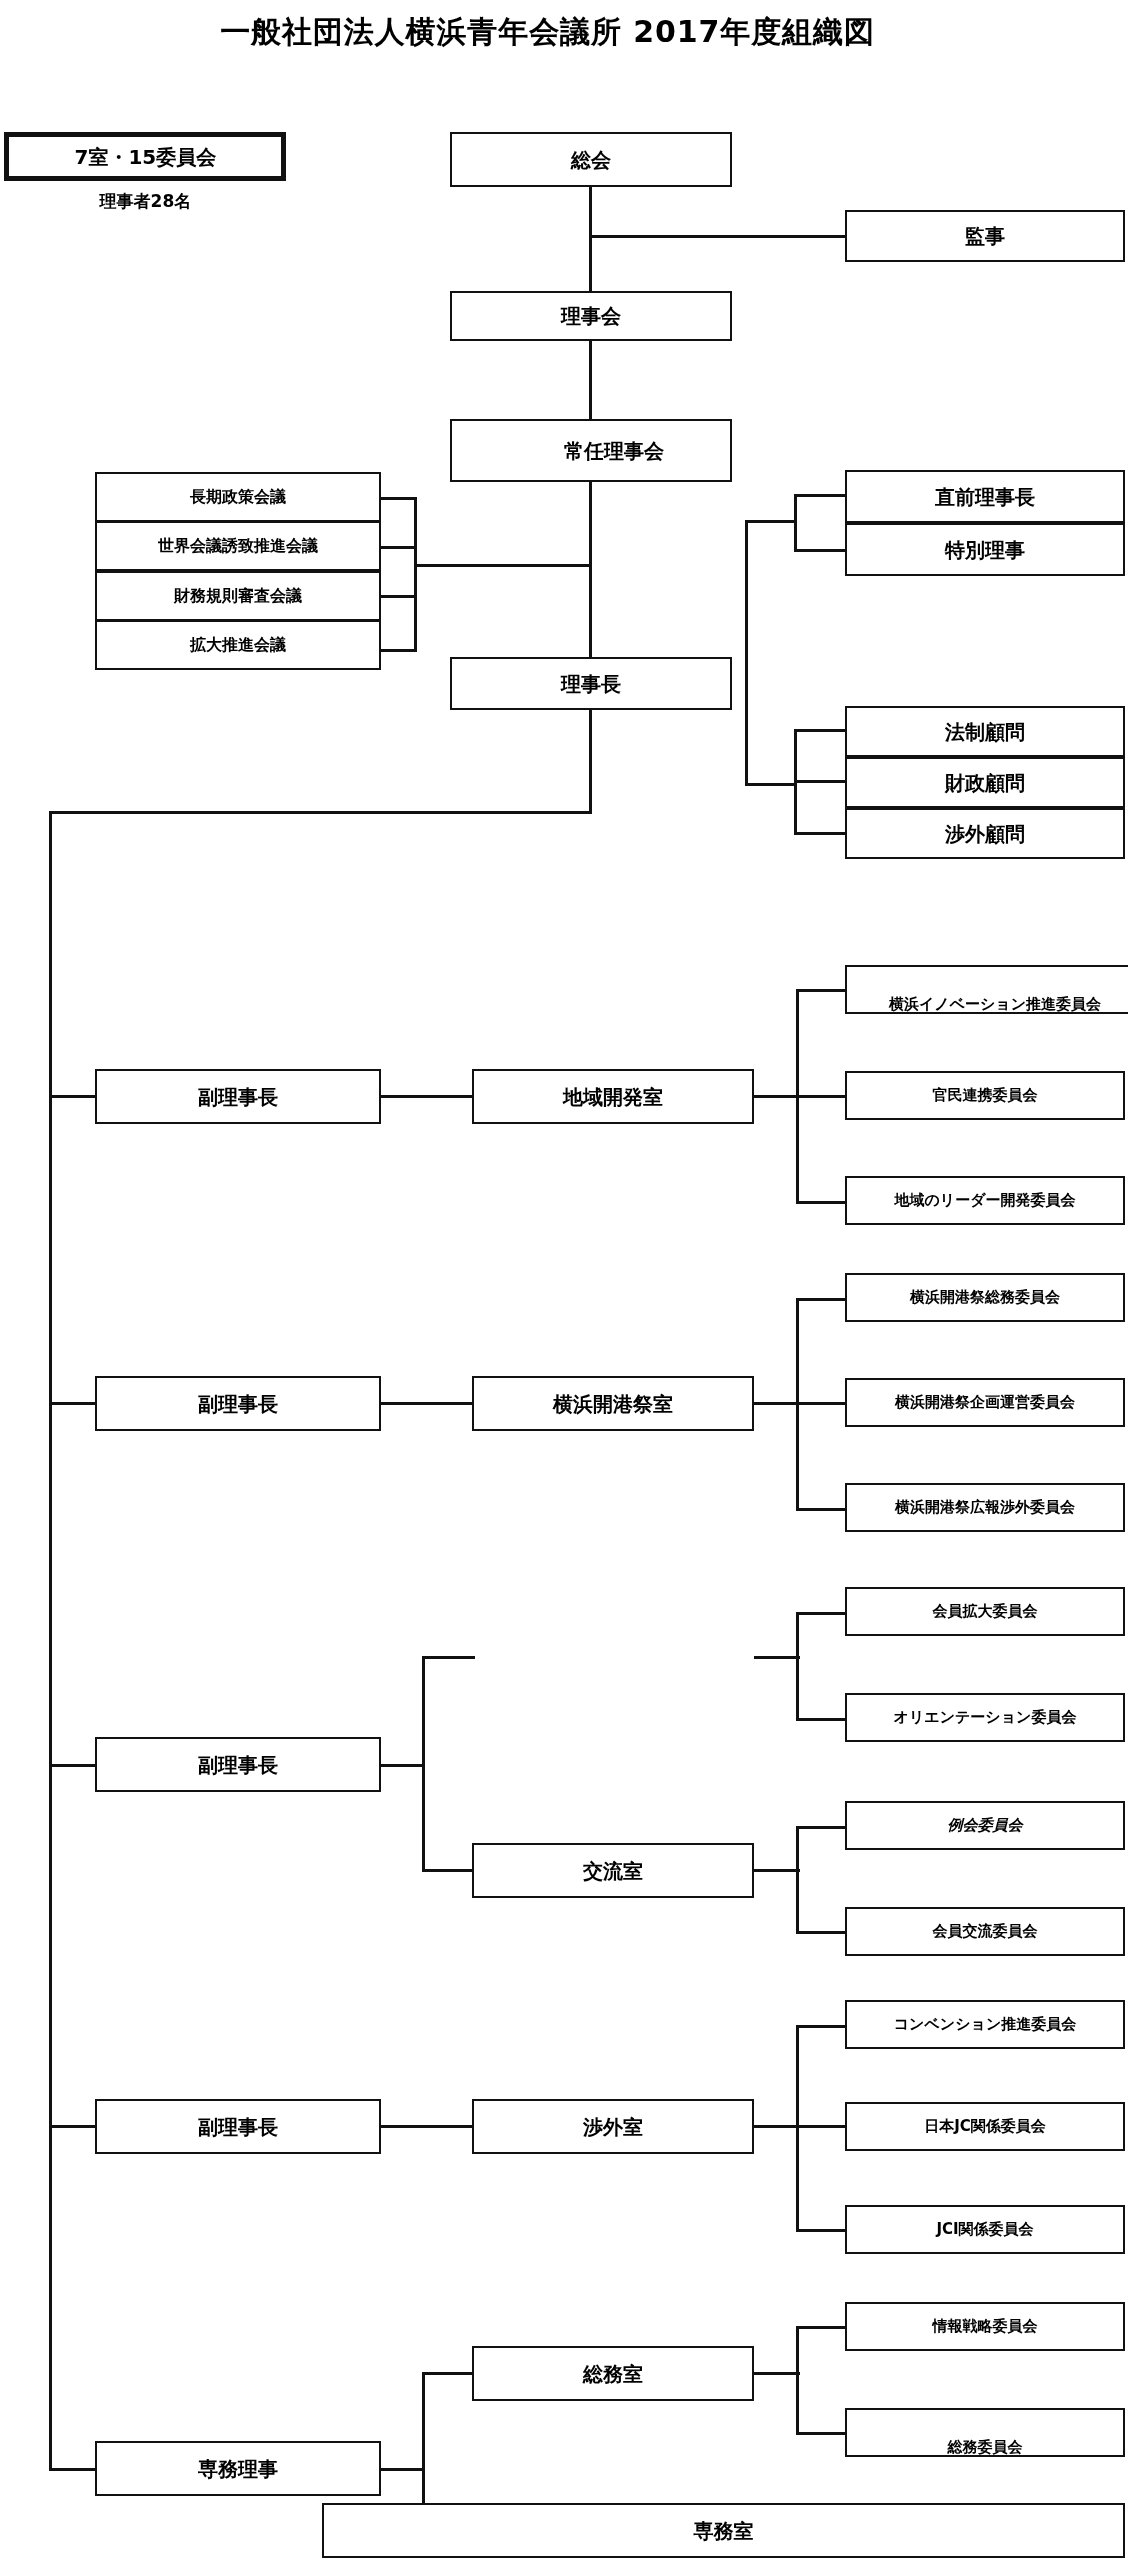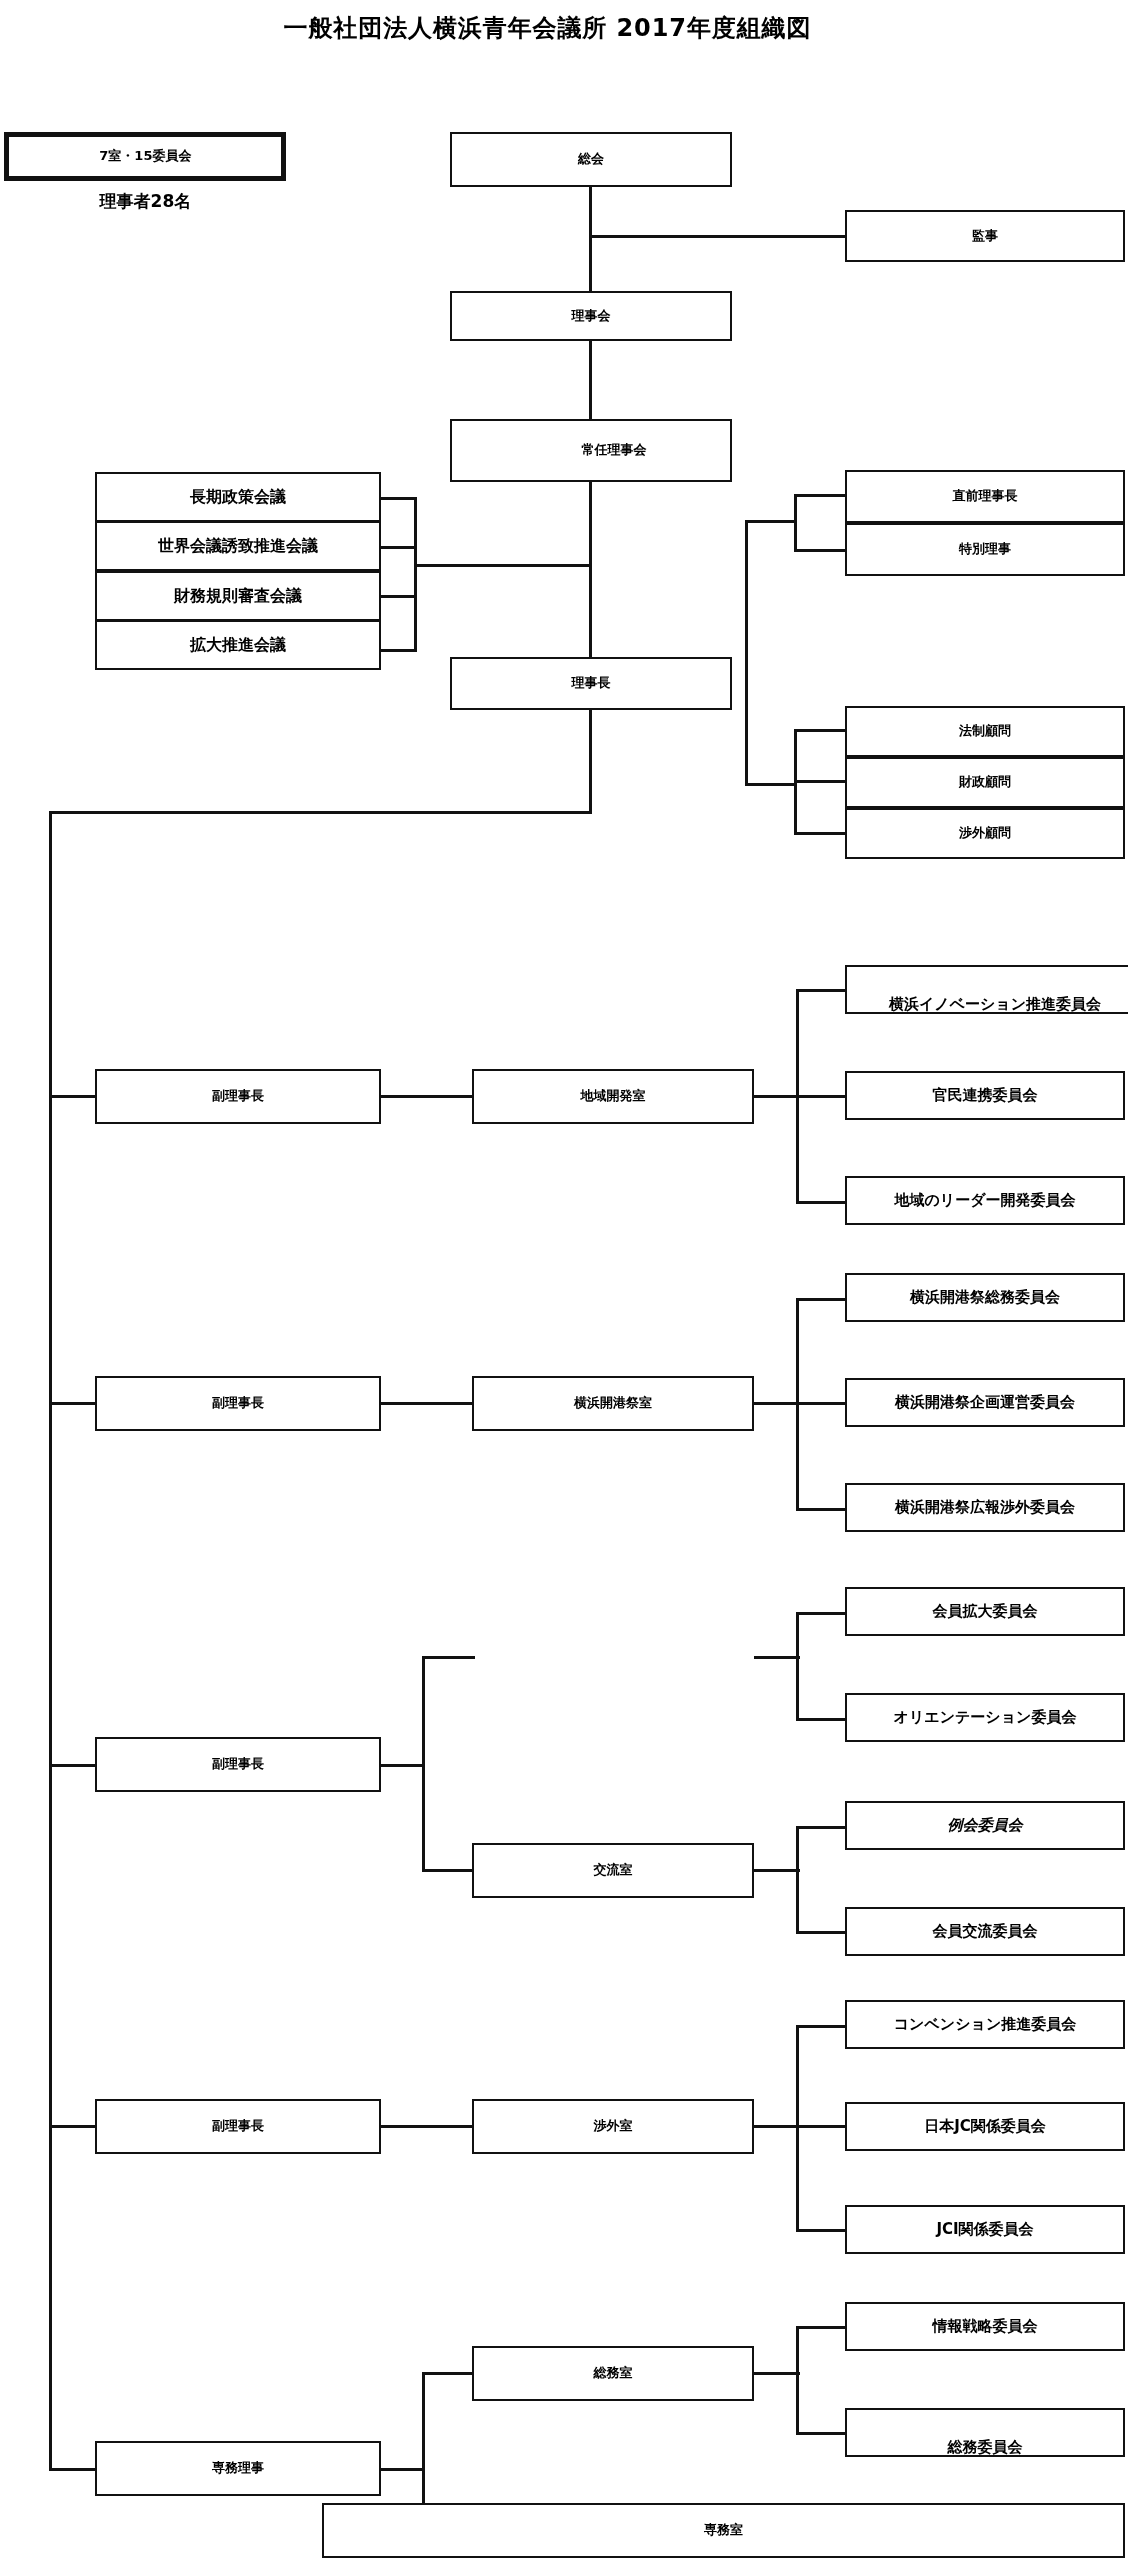--- a/index.html
+++ b/index.html
@@ -11,36 +11,36 @@
     position:relative;
     width:1129px;
     height:2576px;
     background:#fff;
     overflow:hidden;
   }
   .title{
     position:absolute;
     left:0; top:12.3px; width:1095px;
     text-align:center;
-    font-size:24px;
+    font-size:30px;
     font-weight:bold;
     letter-spacing:0.9px;
     white-space:nowrap;
   }
   
   .box{
     position:absolute;
     box-sizing:border-box;
     border:2.6px solid #111;
     background:#fff;
     display:flex;
     align-items:center;
     justify-content:center;
     text-align:center;
-    font-size:13px;
+    font-size:20px;
     font-weight:bold;
     line-height:1.1;
     z-index:3;
     white-space:nowrap;
   }
   .box.thick{ border-width:5.3px; }
   .box.sm{ font-size:16px; }
   .box.xs{ font-size:15px; }
   .plain{
     position:absolute;

